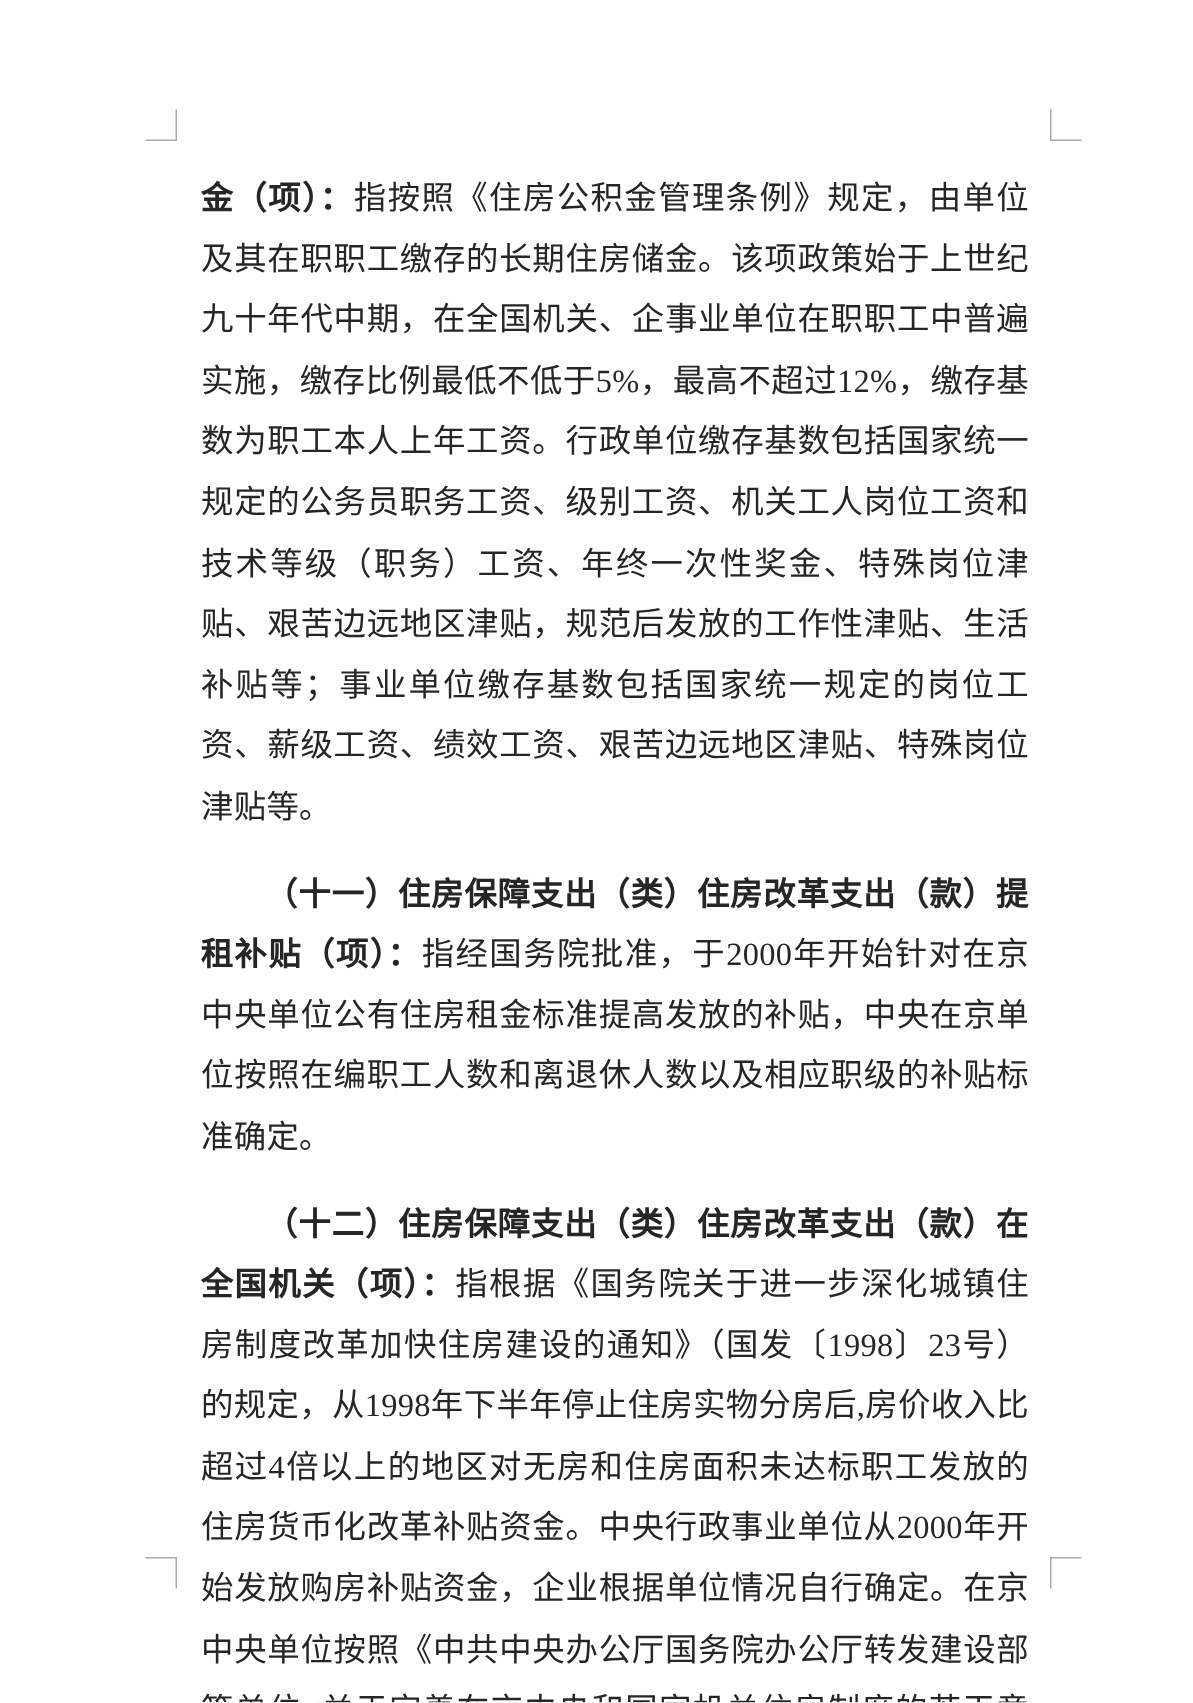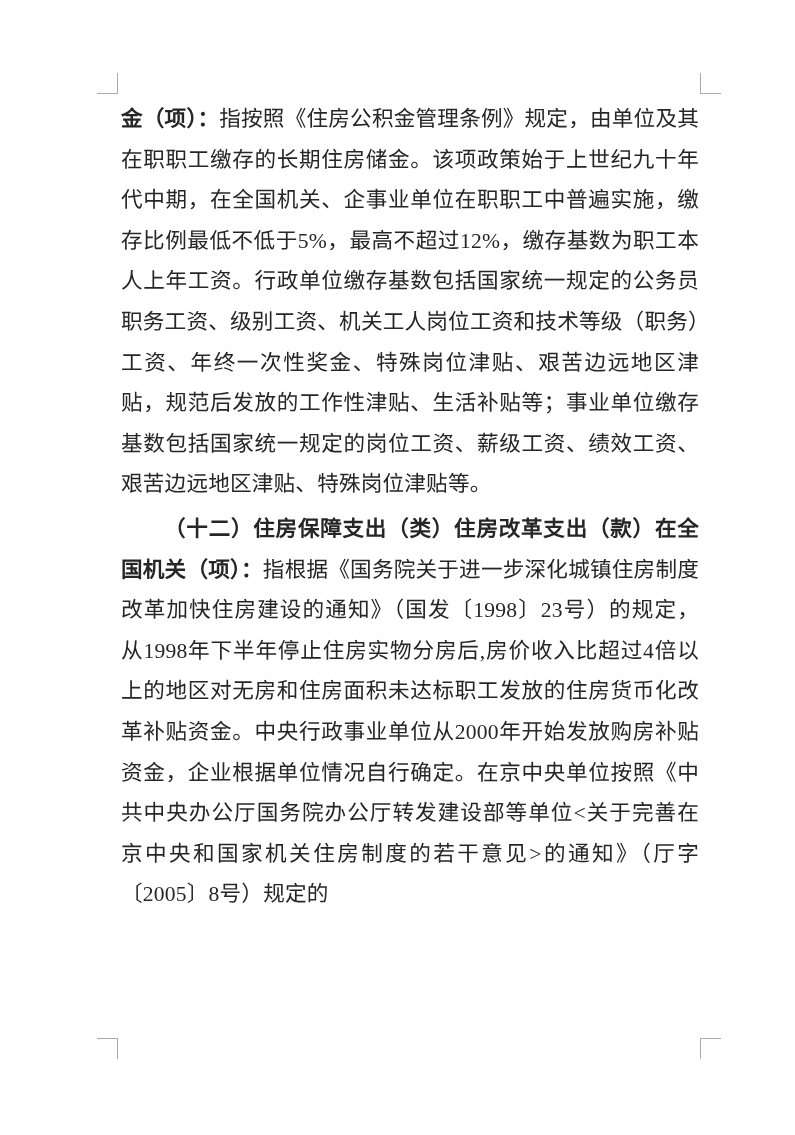--- a/index.html
+++ b/index.html
@@ -16,21 +16,21 @@
     font-family: "Liberation Serif", "DejaVu Serif", serif;
     color: #262626;
   }
   .text-area {
     position: absolute;
     left: 117px;
     top: 95px;
     width: 586px;
   }
   .para {
-    margin: 4px;
+    margin: 17px;
     font-size: 21.6px;
     line-height: 40.6px;
     text-align: justify;
     text-justify: inter-ideograph;
     letter-spacing: 0.2px;
   }
   .para.indent { text-indent: 43px; }
   .lead { font-weight: bold; }
   .crop-mark {
     position: absolute;
@@ -58,18 +58,19 @@
 <div class="page">
 
   <div class="crop-mark tl"></div>
   <div class="crop-mark tr"></div>
   <div class="crop-mark bl"></div>
   <div class="crop-mark br"></div>
 
   <div class="text-area">
     <p class="para"><span class="lead">金（项）：</span><span>指按照《住房公积金管理条例》规定，由单位及其在职职工缴存的长期住房储金。该项政策始于上世纪九十年代中期，在全国机关、企事业单位在职职工中普遍实施，缴存比例最低不低于5%，最高不超过12%，缴存基数为职工本人上年工资。行政单位缴存基数包括国家统一规定的公务员职务工资、级别工资、机关工人岗位工资和技术等级（职务）工资、年终一次性奖金、特殊岗位津贴、艰苦边远地区津贴，规范后发放的工作性津贴、生活补贴等；事业单位缴存基数包括国家统一规定的岗位工资、薪级工资、绩效工资、艰苦边远地区津贴、特殊岗位津贴等。</span></p>
 
+    <p class="para indent"><span class="lead">（十一）住房保障支出（类）住房改革支出（款）提租补贴（项）：</span><span>指经国务院批准，于2000年开始针对在京中央单位公有住房租金标准提高发放的补贴，中央在京单位按照在编职工人数和离退休人数以及相应职级的补贴标准确定。</span></p>
 
     <p class="para indent"><span class="lead">（十二）住房保障支出（类）住房改革支出（款）在全国机关（项）：</span><span>指根据《国务院关于进一步深化城镇住房制度改革加快住房建设的通知》（国发〔1998〕23号）的规定，从1998年下半年停止住房实物分房后,房价收入比超过4倍以上的地区对无房和住房面积未达标职工发放的住房货币化改革补贴资金。中央行政事业单位从2000年开始发放购房补贴资金，企业根据单位情况自行确定。在京中央单位按照《中共中央办公厅国务院办公厅转发建设部等单位&lt;关于完善在京中央和国家机关住房制度的若干意见&gt;的通知》（厅字〔2005〕8号）规定的</span></p>
   </div>
 
 
 </div>
 
 </body></html>

